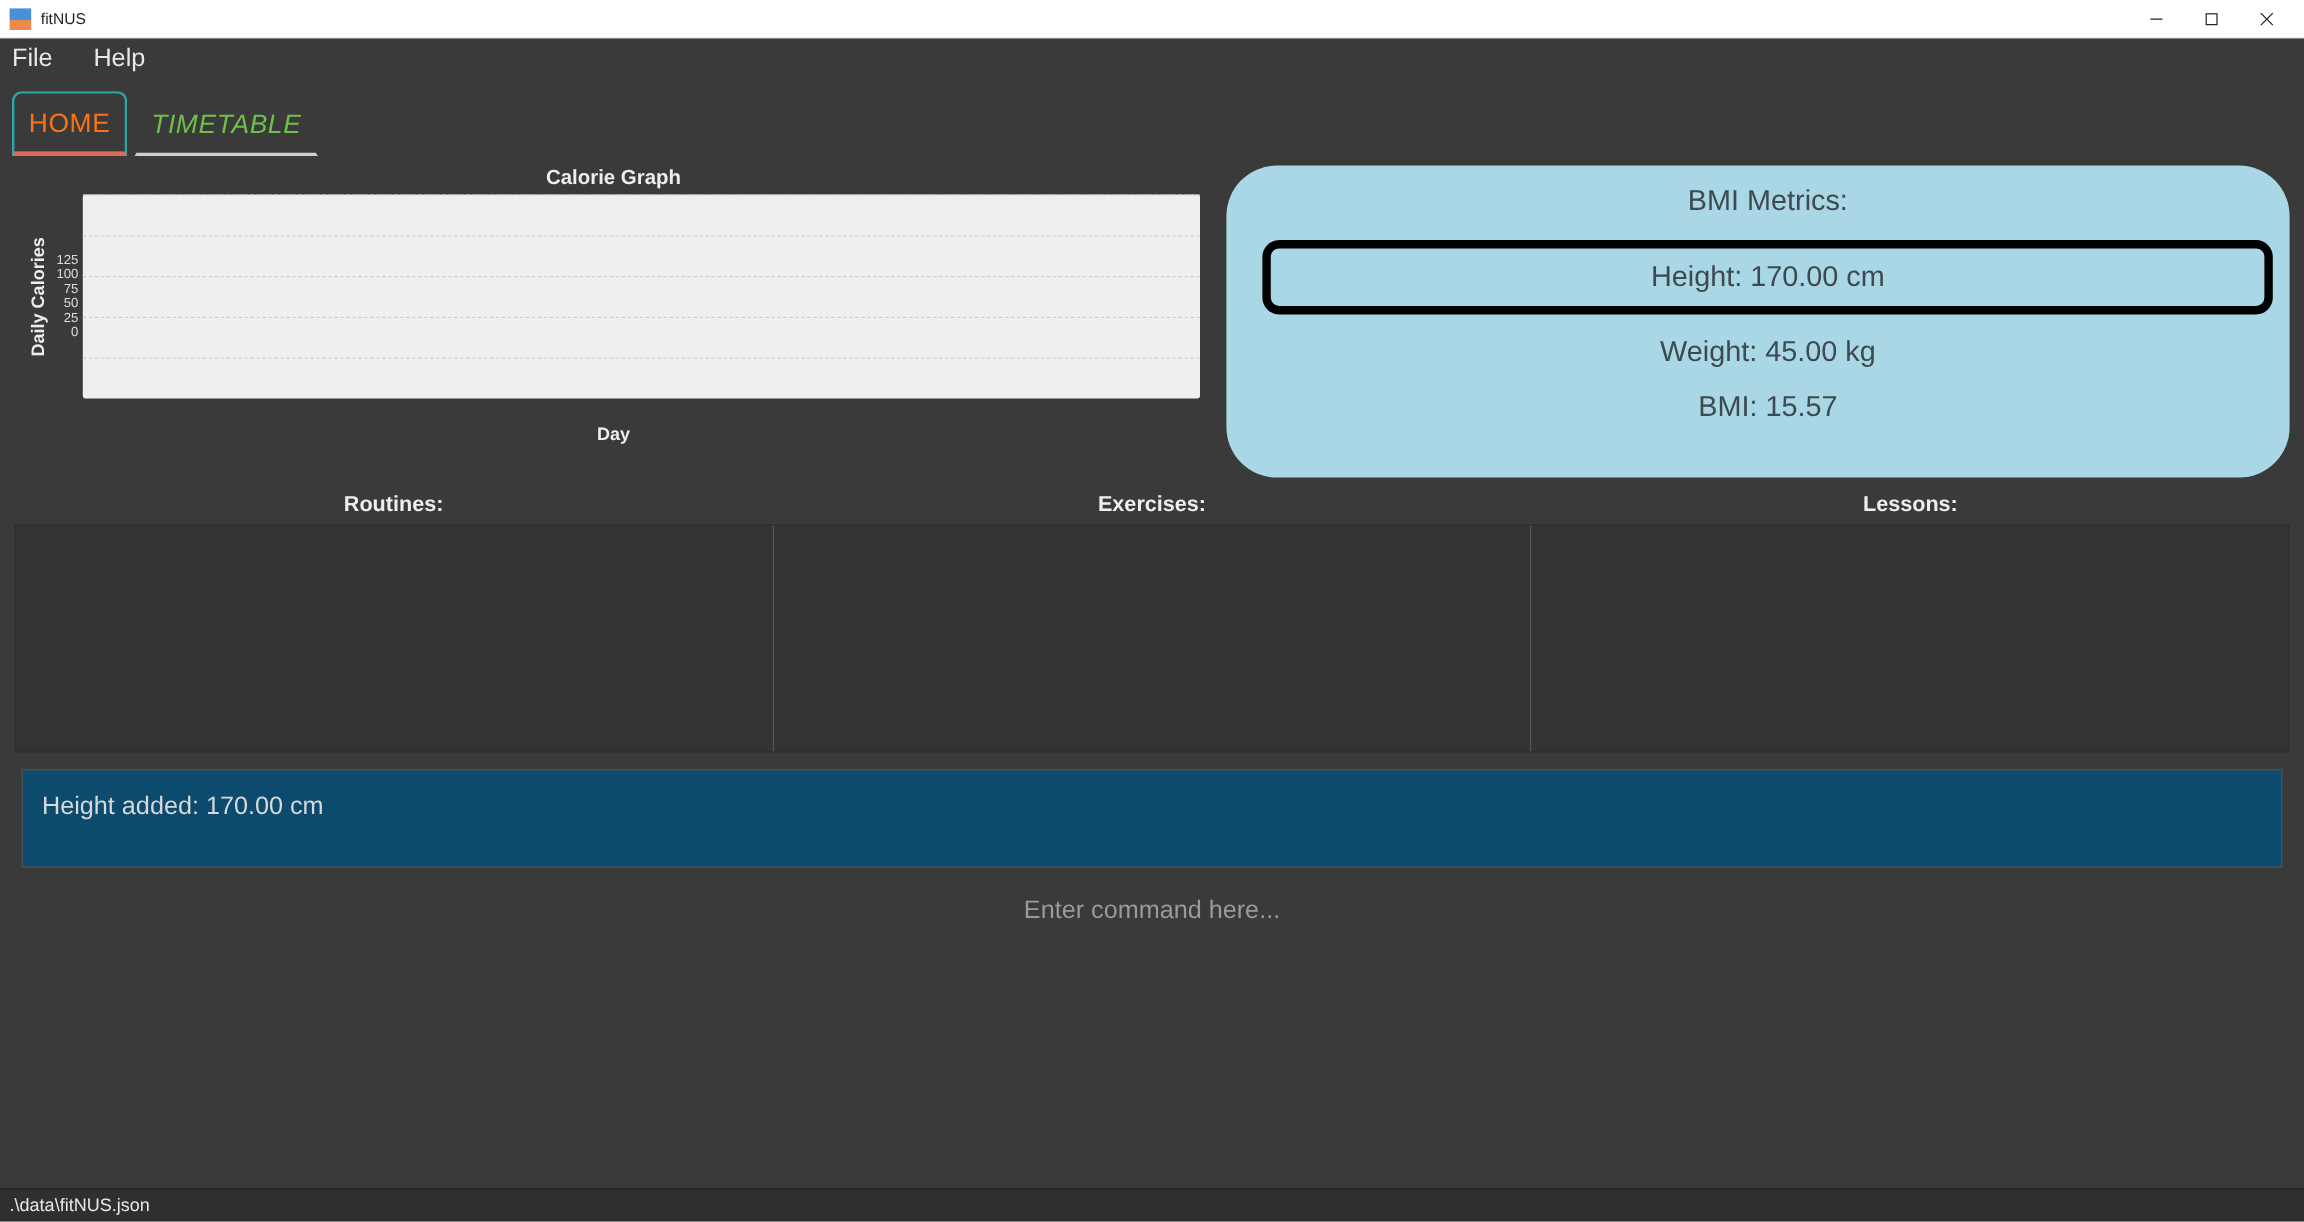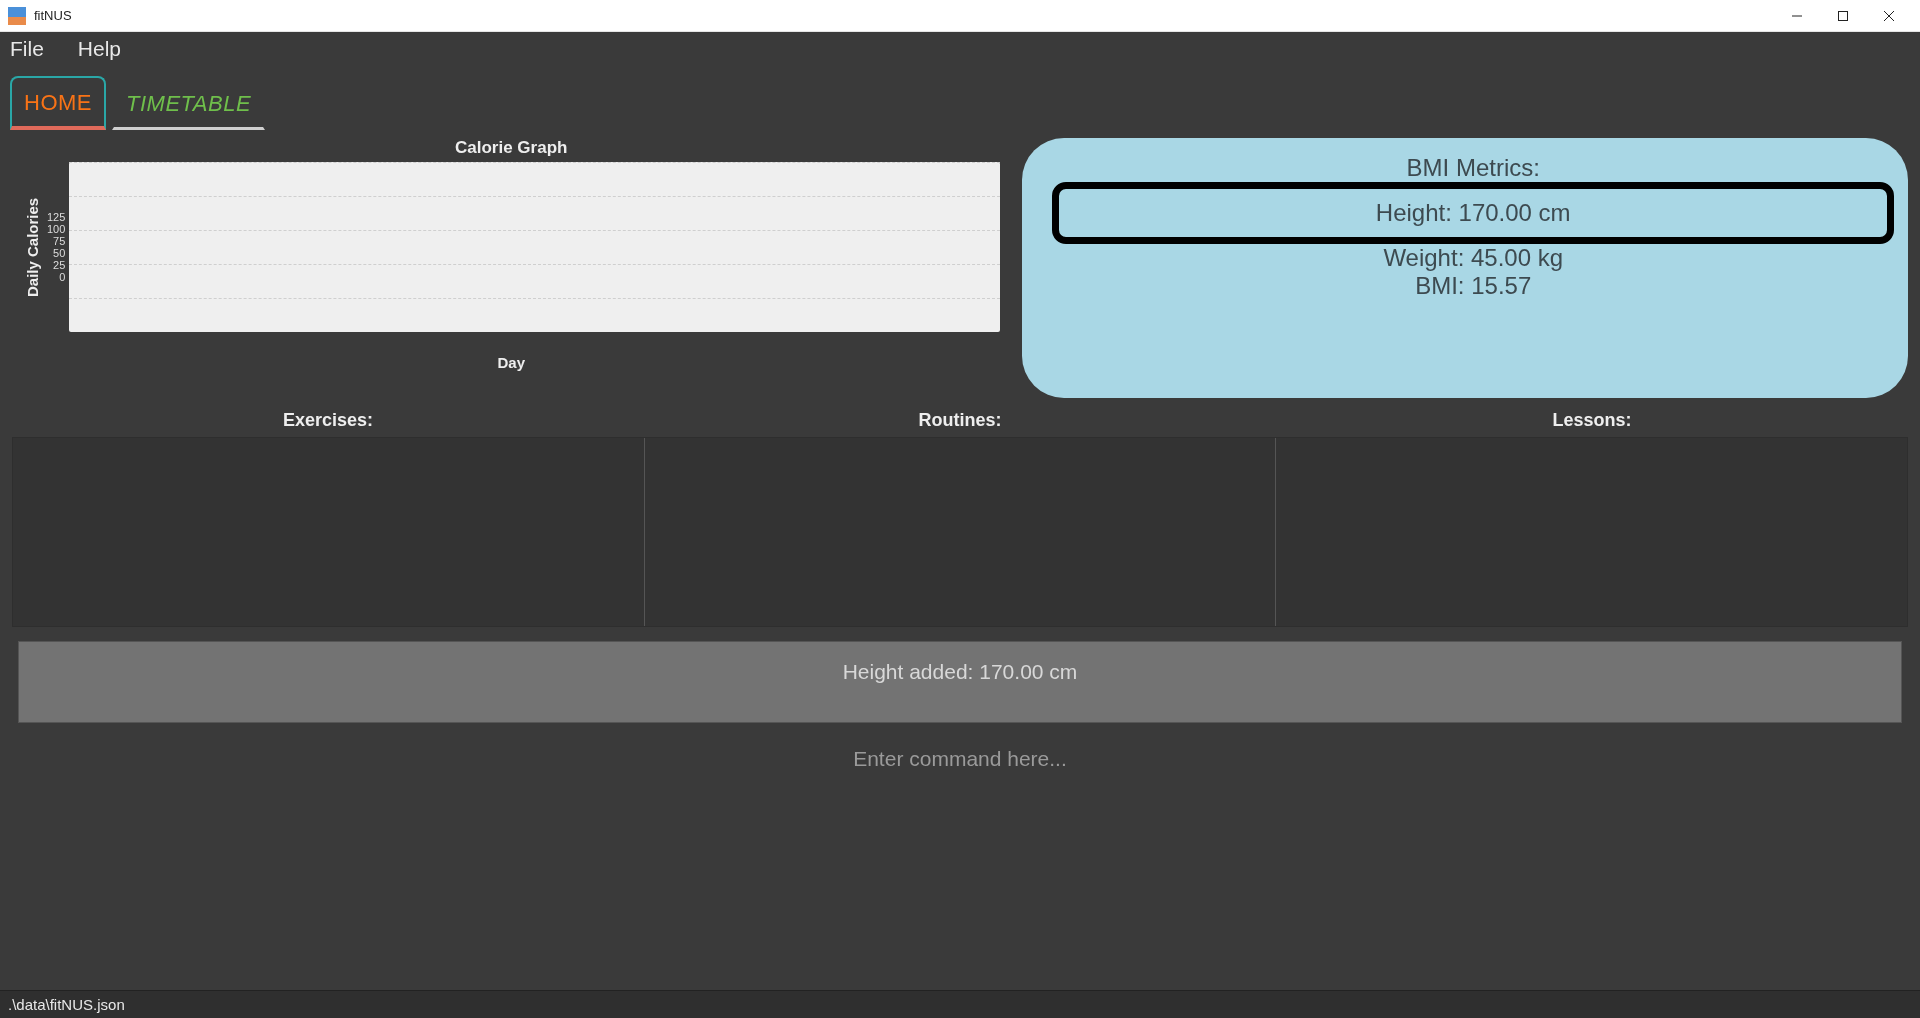--- a/index.html
+++ b/index.html
@@ -33,34 +33,34 @@
   .chart-wrap { flex: 1 1 53%; background: #3a3a3a; display: flex; flex-direction: column; align-items: center; position: relative; padding: 0 10px; }
   .chart-title { color: #eee; font-size: 17px; font-weight: 600; margin-bottom: 4px; }
   .chart-body { display: flex; align-items: stretch; width: 100%; height: 170px; }
   .y-axis-label { writing-mode: vertical-rl; transform: rotate(180deg); color: #eee; font-size: 15px; font-weight: 600; text-align: center; padding: 0 2px; }
   .y-ticks { display: flex; flex-direction: column; justify-content: center; font-size: 11px; color: #ddd; text-align: right; padding: 0 4px; height: 100%; }
   .plot { flex: 1; background: #efefef; border-radius: 2px; position: relative; }
   .plot .grid { position: absolute; left:0; right:0; border-top: 1px dashed #cfcfcf; }
   .x-axis-label { color: #eee; font-size: 15px; font-weight: 600; margin-top: 22px; }
 
   
-  .bmi-card { flex: 1 1 47%; background: #a9d7e5; border-radius: 42px; padding: 14px 14px 22px 30px; display: flex; flex-direction: column; align-items: center; }
+  .bmi-card { flex: 1 1 47%; background: #a9d7e5; border-radius: 42px; padding: 14px 14px 22px 30px; display: flex; flex-direction: column; gap: 18px; align-items: center; }
   .bmi-card .bmi-title { color: #3d4a50; font-size: 24px; font-weight: 500; margin-top: 2px; }
   .bmi-line { width: 100%; text-align: center; color: #3d4a50; font-size: 24px; font-weight: 400; }
   .bmi-highlight { border: 7px solid #000000; border-radius: 14px; padding: 10px 0; }
 
   
   .lists-headers { display: flex; margin-top: 6px; }
   .lists-headers .hdr { flex:1; text-align:center; color:#eee; font-size:18px; font-weight:600; }
   .lists-body { display:flex; height:190px; background:#333; border:1px solid #2e2e2e; }
   .lists-body .col { flex:1; border-left:1px solid #555; }
   .lists-body .col:first-child { border-left: none; }
 
   
-  .feedback { margin: 8px 6px 0 6px; border:1px solid #555; background:#737373; padding:18px 16px; color:#d8d8d8; font-size:21px; font-weight:300; height:82px;text-align:center; }
+  .feedback { margin: 8px 6px 0 6px; border:1px solid #555; background:#0c4a6e; padding:18px 16px; color:#d8d8d8; font-size:21px; font-weight:300; height:82px; }
 
   
   .cmd-row { margin: 12px 6px 6px 6px; }
   .cmd-input { width:100%; background:#3a3a3a; border:none; outline:none; color:#d0d0d0; font-size:21px; font-weight:300; padding:6px 8px;text-align:center; }
   .cmd-input::placeholder { color:#9a9a9a; font-style: normal; }
 
   
   .statusbar { height: 28px; background:#2f2f2f; color:#e8e8e8; font-size:15px; display:flex; align-items:center; padding:0 8px; border-top:1px solid #222; font-weight:300; }
 </style>
 </head>
@@ -130,22 +130,22 @@
       <div class="bmi-card">
         <div class="bmi-title">BMI Metrics:</div>
         <div class="bmi-line bmi-highlight">Height: 170.00 cm</div>
         <div class="bmi-line">Weight: 45.00 kg</div>
         <div class="bmi-line">BMI: 15.57</div>
       </div>
 
     </div>
 
     <div class="lists-headers">
+      <div class="hdr">Routines:</div>
       <div class="hdr">Exercises:</div>
-      <div class="hdr">Routines:</div>
       <div class="hdr">Lessons:</div>
     </div>
     <div class="lists-body">
       <div class="col"></div>
       <div class="col"></div>
       <div class="col"></div>
     </div>
 
     <div class="feedback">
       <span>Height added: 170.00 cm</span>

